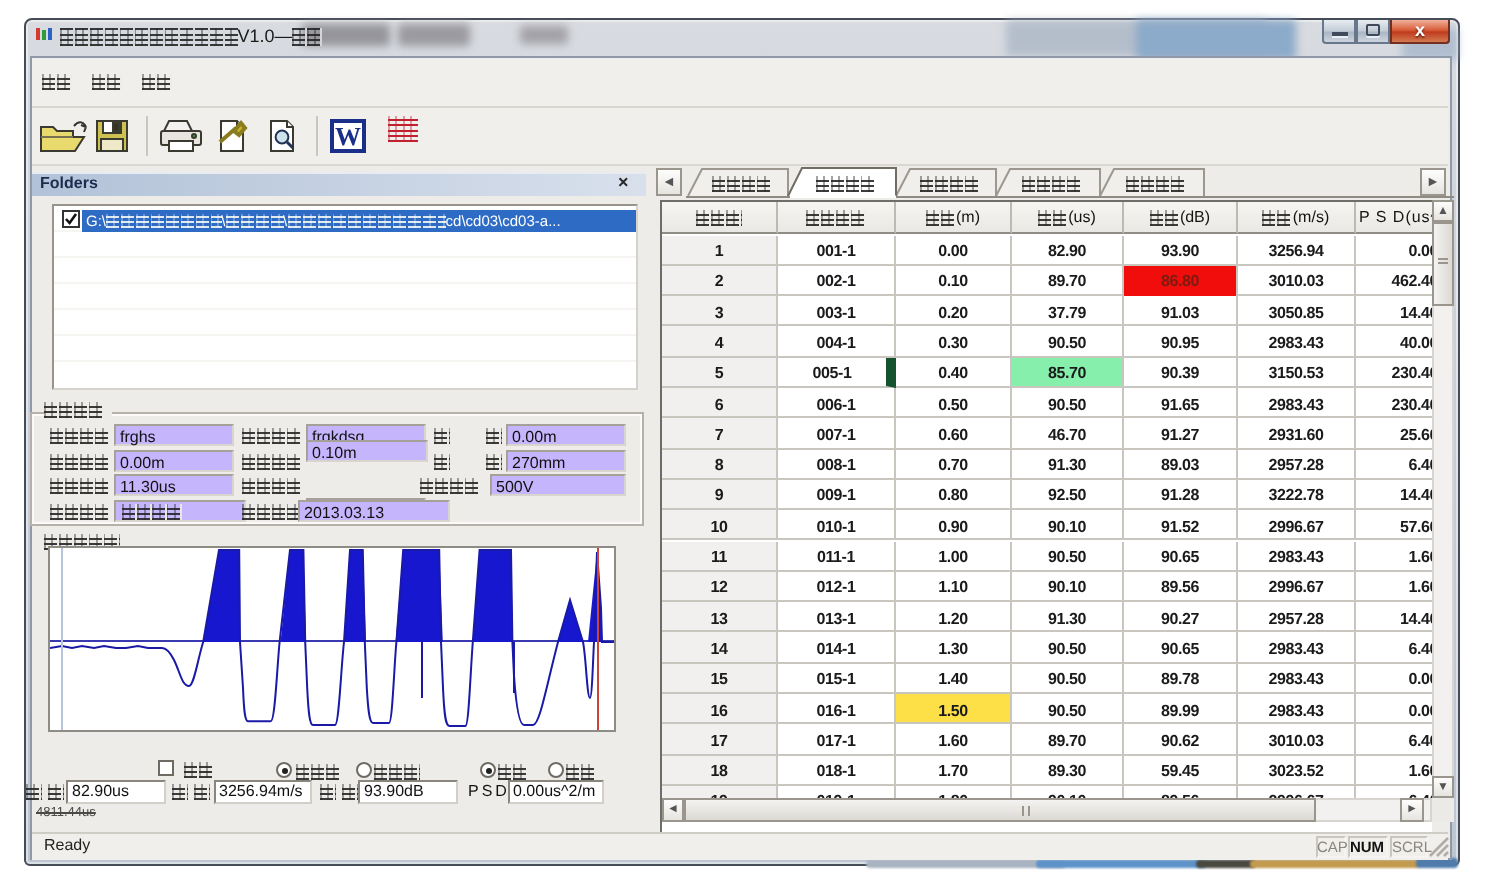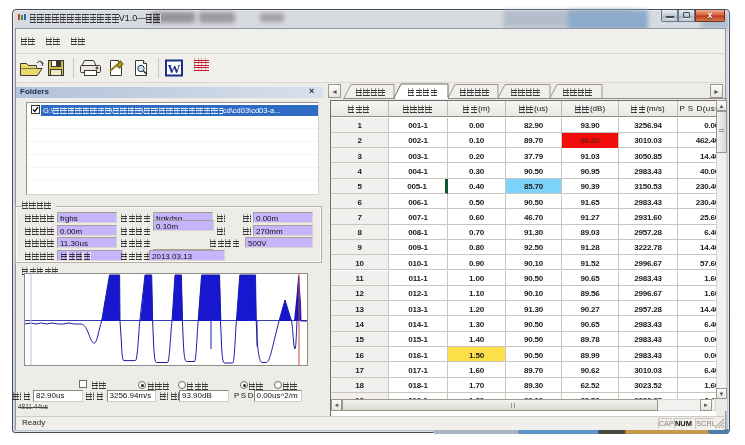--- a/index.html
+++ b/index.html
@@ -233,23 +233,23 @@
 <div class="cell" style="left:288px;top:47.1px;width:59px;height:15.3px;background:#fff;border-right:1px solid #c9c6c0;border-bottom:1px solid #c9c6c0;color:#1a1a1a;padding-top:3.5px;">3050.85</div>
 <div class="cell" style="left:347px;top:47.1px;width:62px;height:15.3px;background:#fff;border-right:1px solid #c9c6c0;border-bottom:1px solid #c9c6c0;color:#1a1a1a;padding-top:3.5px;text-align:right;padding-right:20px;">14.40</div>
 <div class="cell" style="left:0px;top:62.400000000000006px;width:58px;height:15.3px;background:#f1f0ee;border-right:1px solid #c9c6c0;border-bottom:1px solid #c9c6c0;color:#1a1a1a;padding-top:3.5px;">4</div>
 <div class="cell" style="left:58px;top:62.400000000000006px;width:59px;height:15.3px;background:#fff;border-right:1px solid #c9c6c0;border-bottom:1px solid #c9c6c0;color:#1a1a1a;padding-top:3.5px;">004-1</div>
 <div class="cell" style="left:117px;top:62.400000000000006px;width:58px;height:15.3px;background:#fff;border-right:1px solid #c9c6c0;border-bottom:1px solid #c9c6c0;color:#1a1a1a;padding-top:3.5px;">0.30</div>
 <div class="cell" style="left:175px;top:62.400000000000006px;width:56px;height:15.3px;background:#fff;border-right:1px solid #c9c6c0;border-bottom:1px solid #c9c6c0;color:#1a1a1a;padding-top:3.5px;">90.50</div>
 <div class="cell" style="left:231px;top:62.400000000000006px;width:57px;height:15.3px;background:#fff;border-right:1px solid #c9c6c0;border-bottom:1px solid #c9c6c0;color:#1a1a1a;padding-top:3.5px;">90.95</div>
 <div class="cell" style="left:288px;top:62.400000000000006px;width:59px;height:15.3px;background:#fff;border-right:1px solid #c9c6c0;border-bottom:1px solid #c9c6c0;color:#1a1a1a;padding-top:3.5px;">2983.43</div>
 <div class="cell" style="left:347px;top:62.400000000000006px;width:62px;height:15.3px;background:#fff;border-right:1px solid #c9c6c0;border-bottom:1px solid #c9c6c0;color:#1a1a1a;padding-top:3.5px;text-align:right;padding-right:20px;">40.00</div>
 <div class="cell" style="left:0px;top:77.7px;width:58px;height:15.3px;background:#f1f0ee;border-right:1px solid #c9c6c0;border-bottom:1px solid #c9c6c0;color:#1a1a1a;padding-top:3.5px;">5</div>
-<div class="cell" style="left:58px;top:77.7px;width:59px;height:15.3px;background:#fff;border-right:3px solid #14532d;border-bottom:1px solid #c9c6c0;color:#1a1a1a;padding-top:3.5px;">005-1</div>
+<div class="cell" style="left:58px;top:77.7px;width:59px;height:15.3px;background:#fff;border-right:5px solid #14532d;border-bottom:1px solid #c9c6c0;color:#1a1a1a;padding-top:3.5px;">005-1</div>
 <div class="cell" style="left:117px;top:77.7px;width:58px;height:15.3px;background:#fff;border-right:1px solid #c9c6c0;border-bottom:1px solid #c9c6c0;color:#1a1a1a;padding-top:3.5px;">0.40</div>
-<div class="cell" style="left:175px;top:77.7px;width:56px;height:15.3px;background:#7dd3fc;border-right:1px solid #c9c6c0;border-bottom:1px solid #c9c6c0;color:#1a1a1a;padding-top:3.5px;">85.70</div>
+<div class="cell" style="left:175px;top:77.7px;width:56px;height:15.3px;background:#86efac;border-right:1px solid #c9c6c0;border-bottom:1px solid #c9c6c0;color:#1a1a1a;padding-top:3.5px;">85.70</div>
 <div class="cell" style="left:231px;top:77.7px;width:57px;height:15.3px;background:#fff;border-right:1px solid #c9c6c0;border-bottom:1px solid #c9c6c0;color:#1a1a1a;padding-top:3.5px;">90.39</div>
 <div class="cell" style="left:288px;top:77.7px;width:59px;height:15.3px;background:#fff;border-right:1px solid #c9c6c0;border-bottom:1px solid #c9c6c0;color:#1a1a1a;padding-top:3.5px;">3150.53</div>
 <div class="cell" style="left:347px;top:77.7px;width:62px;height:15.3px;background:#fff;border-right:1px solid #c9c6c0;border-bottom:1px solid #c9c6c0;color:#1a1a1a;padding-top:3.5px;text-align:right;padding-right:20px;">230.40</div>
 <div class="cell" style="left:0px;top:93.0px;width:58px;height:15.3px;background:#f1f0ee;border-right:1px solid #c9c6c0;border-bottom:1px solid #c9c6c0;color:#1a1a1a;padding-top:3.5px;">6</div>
 <div class="cell" style="left:58px;top:93.0px;width:59px;height:15.3px;background:#fff;border-right:1px solid #c9c6c0;border-bottom:1px solid #c9c6c0;color:#1a1a1a;padding-top:3.5px;">006-1</div>
 <div class="cell" style="left:117px;top:93.0px;width:58px;height:15.3px;background:#fff;border-right:1px solid #c9c6c0;border-bottom:1px solid #c9c6c0;color:#1a1a1a;padding-top:3.5px;">0.50</div>
 <div class="cell" style="left:175px;top:93.0px;width:56px;height:15.3px;background:#fff;border-right:1px solid #c9c6c0;border-bottom:1px solid #c9c6c0;color:#1a1a1a;padding-top:3.5px;">90.50</div>
 <div class="cell" style="left:231px;top:93.0px;width:57px;height:15.3px;background:#fff;border-right:1px solid #c9c6c0;border-bottom:1px solid #c9c6c0;color:#1a1a1a;padding-top:3.5px;">91.65</div>
 <div class="cell" style="left:288px;top:93.0px;width:59px;height:15.3px;background:#fff;border-right:1px solid #c9c6c0;border-bottom:1px solid #c9c6c0;color:#1a1a1a;padding-top:3.5px;">2983.43</div>
 <div class="cell" style="left:347px;top:93.0px;width:62px;height:15.3px;background:#fff;border-right:1px solid #c9c6c0;border-bottom:1px solid #c9c6c0;color:#1a1a1a;padding-top:3.5px;text-align:right;padding-right:20px;">230.40</div>
@@ -327,21 +327,21 @@
 <div class="cell" style="left:58px;top:261.3px;width:59px;height:15.3px;background:#fff;border-right:1px solid #c9c6c0;border-bottom:1px solid #c9c6c0;color:#1a1a1a;padding-top:3.5px;">017-1</div>
 <div class="cell" style="left:117px;top:261.3px;width:58px;height:15.3px;background:#fff;border-right:1px solid #c9c6c0;border-bottom:1px solid #c9c6c0;color:#1a1a1a;padding-top:3.5px;">1.60</div>
 <div class="cell" style="left:175px;top:261.3px;width:56px;height:15.3px;background:#fff;border-right:1px solid #c9c6c0;border-bottom:1px solid #c9c6c0;color:#1a1a1a;padding-top:3.5px;">89.70</div>
 <div class="cell" style="left:231px;top:261.3px;width:57px;height:15.3px;background:#fff;border-right:1px solid #c9c6c0;border-bottom:1px solid #c9c6c0;color:#1a1a1a;padding-top:3.5px;">90.62</div>
 <div class="cell" style="left:288px;top:261.3px;width:59px;height:15.3px;background:#fff;border-right:1px solid #c9c6c0;border-bottom:1px solid #c9c6c0;color:#1a1a1a;padding-top:3.5px;">3010.03</div>
 <div class="cell" style="left:347px;top:261.3px;width:62px;height:15.3px;background:#fff;border-right:1px solid #c9c6c0;border-bottom:1px solid #c9c6c0;color:#1a1a1a;padding-top:3.5px;text-align:right;padding-right:20px;">6.40</div>
 <div class="cell" style="left:0px;top:276.6px;width:58px;height:15.3px;background:#f1f0ee;border-right:1px solid #c9c6c0;border-bottom:1px solid #c9c6c0;color:#1a1a1a;padding-top:3.5px;">18</div>
 <div class="cell" style="left:58px;top:276.6px;width:59px;height:15.3px;background:#fff;border-right:1px solid #c9c6c0;border-bottom:1px solid #c9c6c0;color:#1a1a1a;padding-top:3.5px;">018-1</div>
 <div class="cell" style="left:117px;top:276.6px;width:58px;height:15.3px;background:#fff;border-right:1px solid #c9c6c0;border-bottom:1px solid #c9c6c0;color:#1a1a1a;padding-top:3.5px;">1.70</div>
 <div class="cell" style="left:175px;top:276.6px;width:56px;height:15.3px;background:#fff;border-right:1px solid #c9c6c0;border-bottom:1px solid #c9c6c0;color:#1a1a1a;padding-top:3.5px;">89.30</div>
-<div class="cell" style="left:231px;top:276.6px;width:57px;height:15.3px;background:#fff;border-right:1px solid #c9c6c0;border-bottom:1px solid #c9c6c0;color:#1a1a1a;padding-top:3.5px;">62.52</div>
+<div class="cell" style="left:231px;top:276.6px;width:57px;height:15.3px;background:#fff;border-right:1px solid #c9c6c0;border-bottom:1px solid #c9c6c0;color:#1a1a1a;padding-top:3.5px;">59.45</div>
 <div class="cell" style="left:288px;top:276.6px;width:59px;height:15.3px;background:#fff;border-right:1px solid #c9c6c0;border-bottom:1px solid #c9c6c0;color:#1a1a1a;padding-top:3.5px;">3023.52</div>
 <div class="cell" style="left:347px;top:276.6px;width:62px;height:15.3px;background:#fff;border-right:1px solid #c9c6c0;border-bottom:1px solid #c9c6c0;color:#1a1a1a;padding-top:3.5px;text-align:right;padding-right:20px;">1.60</div>
 <div class="cell" style="left:0px;top:291.90000000000003px;width:58px;height:15.3px;background:#f1f0ee;border-right:1px solid #c9c6c0;border-bottom:1px solid #c9c6c0;color:#1a1a1a;padding-top:3.5px;">19</div>
 <div class="cell" style="left:58px;top:291.90000000000003px;width:59px;height:15.3px;background:#fff;border-right:1px solid #c9c6c0;border-bottom:1px solid #c9c6c0;color:#1a1a1a;padding-top:3.5px;">019-1</div>
 <div class="cell" style="left:117px;top:291.90000000000003px;width:58px;height:15.3px;background:#fff;border-right:1px solid #c9c6c0;border-bottom:1px solid #c9c6c0;color:#1a1a1a;padding-top:3.5px;">1.80</div>
 <div class="cell" style="left:175px;top:291.90000000000003px;width:56px;height:15.3px;background:#fff;border-right:1px solid #c9c6c0;border-bottom:1px solid #c9c6c0;color:#1a1a1a;padding-top:3.5px;">90.10</div>
 <div class="cell" style="left:231px;top:291.90000000000003px;width:57px;height:15.3px;background:#fff;border-right:1px solid #c9c6c0;border-bottom:1px solid #c9c6c0;color:#1a1a1a;padding-top:3.5px;">89.56</div>
 <div class="cell" style="left:288px;top:291.90000000000003px;width:59px;height:15.3px;background:#fff;border-right:1px solid #c9c6c0;border-bottom:1px solid #c9c6c0;color:#1a1a1a;padding-top:3.5px;">2996.67</div>
 <div class="cell" style="left:347px;top:291.90000000000003px;width:62px;height:15.3px;background:#fff;border-right:1px solid #c9c6c0;border-bottom:1px solid #c9c6c0;color:#1a1a1a;padding-top:3.5px;text-align:right;padding-right:20px;">6.40</div>
 </div>

